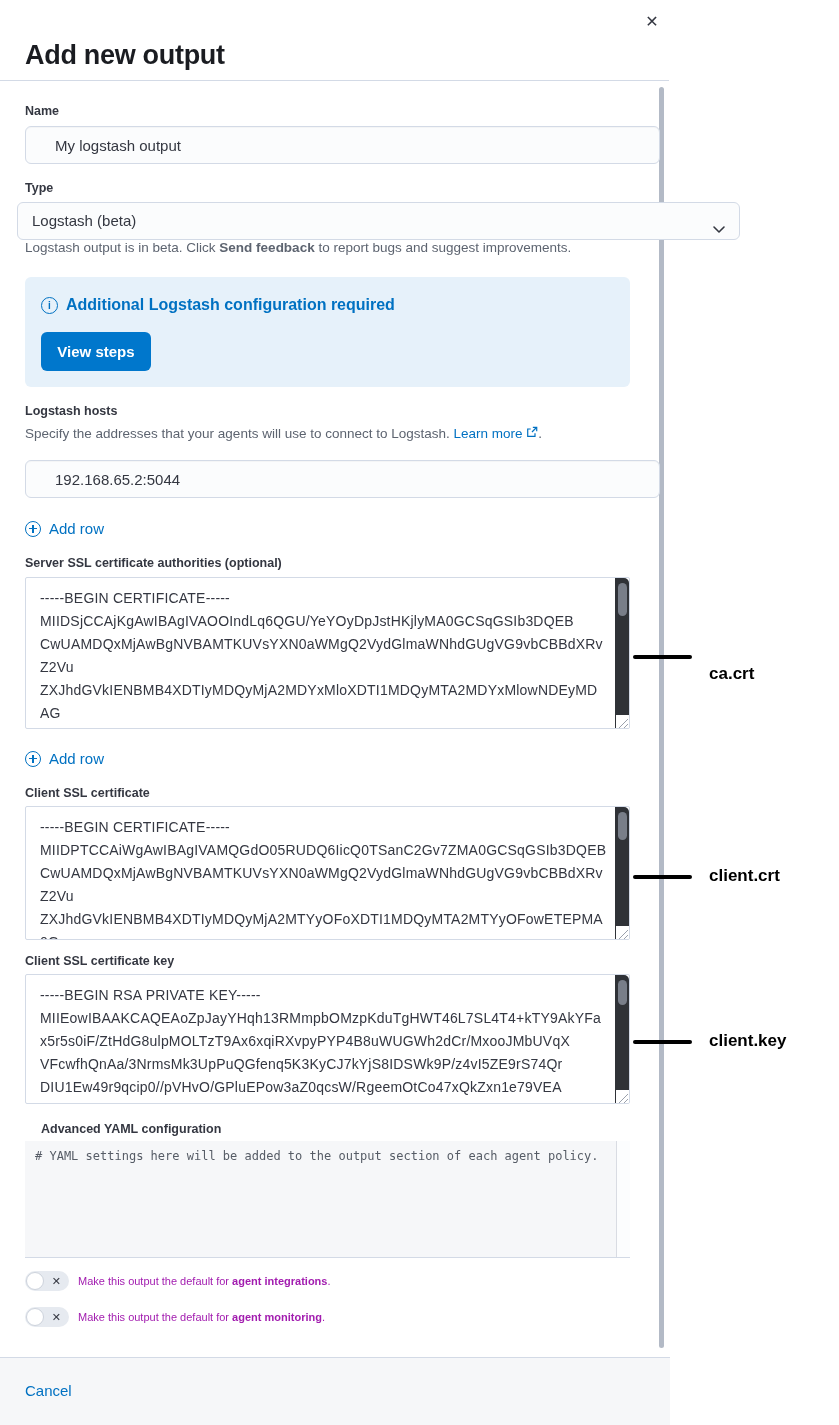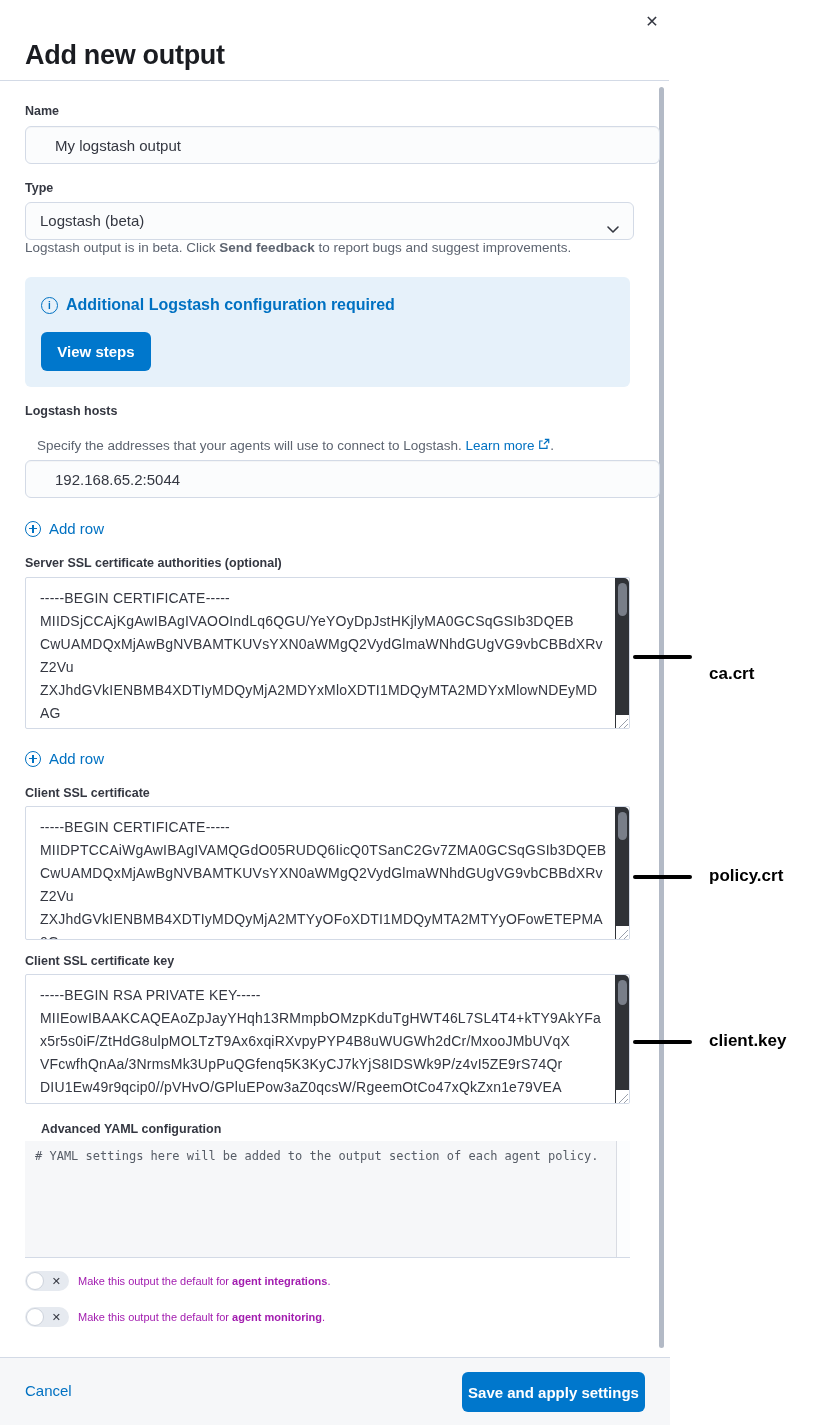--- a/index.html
+++ b/index.html
@@ -9,21 +9,21 @@
   .title{position:absolute;left:25px;top:22px;font-size:27px;font-weight:700;color:#1a1c21;letter-spacing:-.3px;}
   .close-btn{position:absolute;left:640px;top:10px;width:24px;height:24px;border:none;background:none;
              font-size:16px;color:#343741;cursor:pointer;line-height:24px;text-align:center;padding:0;}
   .hdr-divider{position:absolute;left:0;top:80px;width:669px;height:1px;background:#d3dae6;}
   .vscroll{position:absolute;left:659px;top:87px;width:5px;height:1261px;background:#b3bac6;border-radius:3px;}
 
   .form-label{position:absolute;left:25px;font-size:12.5px;font-weight:700;color:#343741;}
   .text-input{position:absolute;left:25px;width:575px;height:36px;background:#fbfcfd;border:1px solid #d3dae6;
               border-radius:6px;padding:0 29px;font-size:15px;color:#343741;font-family:"Liberation Sans",sans-serif;
               box-shadow:inset 0 1px 1px rgba(0,0,0,.03);}
-  .select{position:absolute;left:25px;width:609px;height:38px;background:#fbfcfd;border:1px solid #d3dae6;
+  .select{position:absolute;left:17px;width:723px;height:38px;background:#fbfcfd;border:1px solid #d3dae6;
           border-radius:6px;box-sizing:border-box;font-size:15px;color:#343741;line-height:36px;
           padding:0 14px;cursor:pointer;}
   .select .chev{position:absolute;right:12px;top:11px;}
   .help-text{position:absolute;left:25px;width:605px;font-size:13.5px;color:#5d6470;line-height:19px;}
 
   .callout{position:absolute;left:25px;top:277px;width:605px;height:110px;background:#e6f1fa;border-radius:6px;box-sizing:border-box;}
   .callout-title{position:absolute;left:16px;top:19px;font-size:16px;font-weight:600;color:#0071c2;display:flex;align-items:center;gap:8px;}
   .info-icon{display:inline-block;width:15px;height:15px;border:1.4px solid #0071c2;border-radius:50%;
              font-size:10px;font-weight:700;line-height:15px;text-align:center;color:#0071c2;font-style:normal;}
   .primary-btn{background:#0077cc;color:#fff;border:none;border-radius:6px;font-weight:700;font-size:15px;
@@ -93,21 +93,21 @@
 
     <div class="callout">
       <div class="callout-title">
         <i class="info-icon">i</i>
         <span>Additional Logstash configuration required</span>
       </div>
       <button class="primary-btn viewsteps">View steps</button>
     </div>
 
     <label class="form-label" style="top:404px;">Logstash hosts</label>
-    <p class="help-text" style="top:424px;margin:12px;"><span>Specify the addresses that your agents will use to connect to Logstash. </span><a class="link">Learn more</a>
+    <p class="help-text" style="top:424px;margin:0;"><span>Specify the addresses that your agents will use to connect to Logstash. </span><a class="link">Learn more</a>
       <span><svg width="12" height="12" viewBox="0 0 14 14">
             <path d="M5.5 3.5H2v8.5h8.5V8.5" fill="none" stroke="#0071c2" stroke-width="1.4"></path>
             <path d="M8 1.5h4.5V6" fill="none" stroke="#0071c2" stroke-width="1.4"></path>
             <path d="M12.2 1.8L7 7" fill="none" stroke="#0071c2" stroke-width="1.4"></path>
           </svg></span><span>.</span></p>
     <input class="text-input" style="top: 460px;" value="192.168.65.2:5044">
     <div class="addrow" style="top:520px;">
       <span class="plus-icon"></span>
       <span>Add row</span>
     </div>
@@ -190,25 +190,24 @@
     <div class="toggle-row" style="top:1307px;">
       <span class="switch">
         <span class="knob"></span>
         <span class="switch-x">✕</span>
       </span>
       <span class="toggle-label"><span>Make this output the default for </span><b>agent monitoring</b><span>.</span></span>
     </div>
 
     <div class="footer">
       <a class="link cancel">Cancel</a>
-      <button class="primary-btn save-btn">Save and apply settings</button>
     </div>
   </div>
 
   <div class="annot-line" style="left:633px;top:655px;width:59px;"></div>
   <div class="annot-label" style="top:664px;text-align:center;">ca.crt</div>
 
   <div class="annot-line" style="left:633px;top:875px;width:59px;"></div>
-  <div class="annot-label" style="top:866px;">policy.crt</div>
+  <div class="annot-label" style="top:866px;">client.crt</div>
 
   <div class="annot-line" style="left:633px;top:1040px;width:59px;"></div>
   <div class="annot-label" style="top:1031px;">client.key</div>
 </div>
 
 </body></html>

